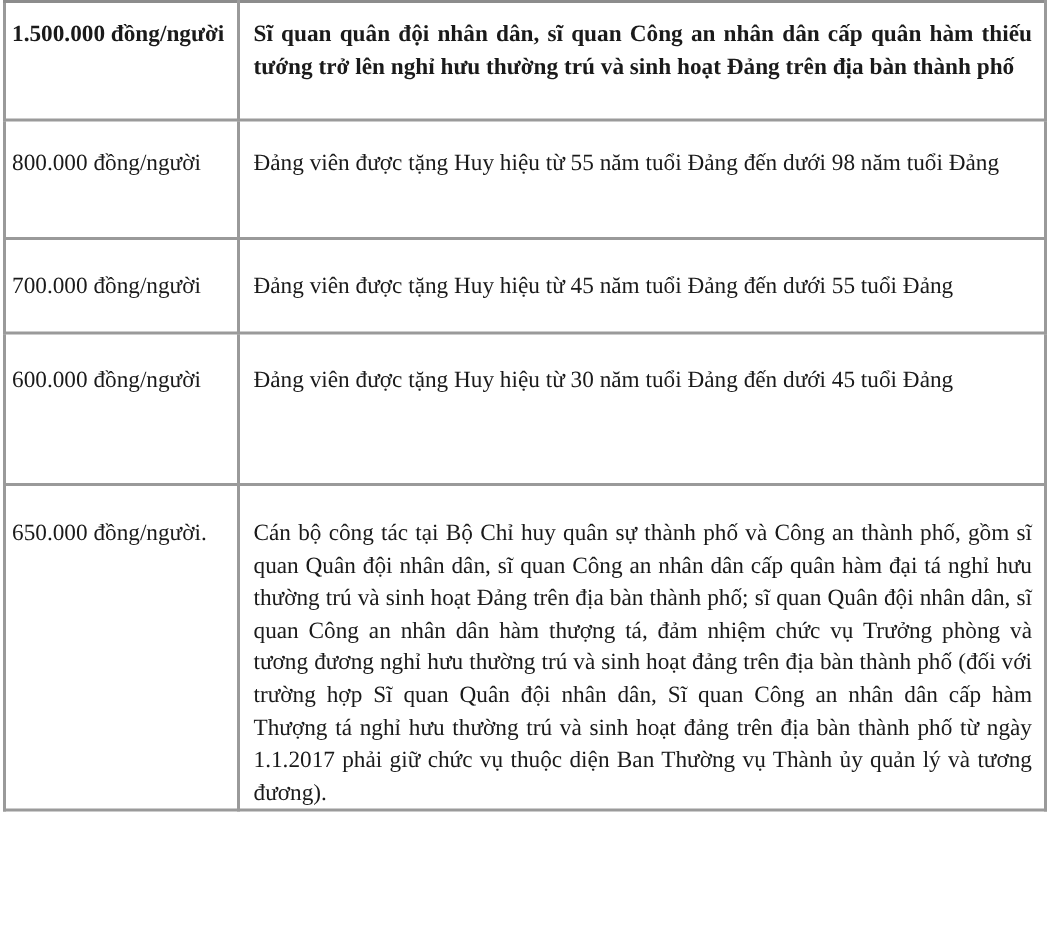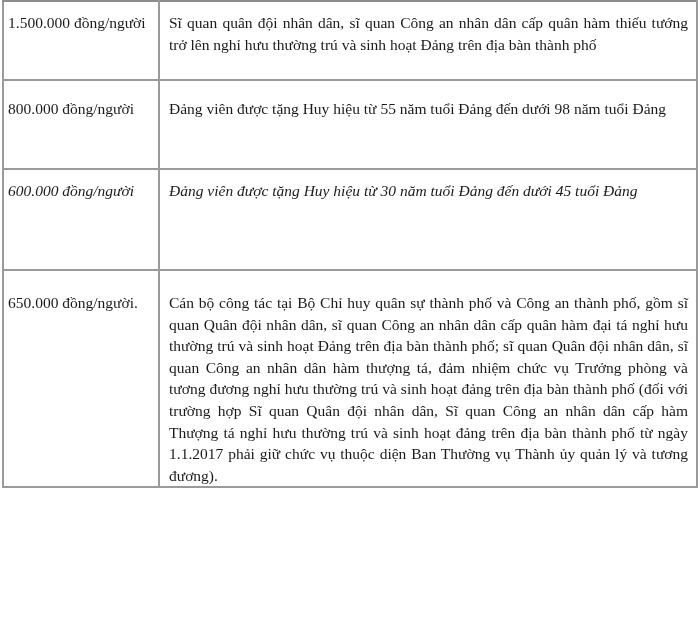--- a/index.html
+++ b/index.html
@@ -37,45 +37,49 @@
     width: 156px;
     padding-left: 4px !important;
     padding-right: 2px !important;
     white-space: nowrap;
   }
   .col-desc {
     text-align: justify;
     padding-left: 9px !important;
     padding-right: 8px !important;
   }
-  .row-1 td { height: 79px; padding-top: 10px; }
+  .row-1 td { height: 79px; padding-top: 10px; font-weight: bold; }
   .row-2 td { height: 63px; padding-top: 18px; }
-  .row-3 td { height: 89px; padding-top: 17px; }
+  .row-3 td { height: 79px; padding-top: 17px; }
   .row-4 td { height: 63px; padding-top: 20px; }
-  .row-5 td { height: 101px; padding-top: 10px; font-style: italic; }
+  .row-5 td { height: 101px; padding-top: 20px; }
   .row-6 td { height: 196px; padding-top: 21px; }
   .row-1 td, .row-2 td, .row-3 td, .row-4 td, .row-5 td, .row-6 td {
     box-sizing: border-box;
   }
   .row-6 .col-desc { line-height: 21.6px; }
   .justify-lastline-left { text-align-last: left; }
 </style>
 </head>
 <body>
 
 <table class="doc-table">
   <tbody>
     <tr class="row-1">
       <td class="col-amount">1.500.000 đồng/người</td>
       <td class="col-desc justify-lastline-left">Sĩ quan quân đội nhân dân, sĩ quan Công an nhân dân cấp quân hàm thiếu tướng trở lên nghỉ hưu thường trú và sinh hoạt Đảng trên địa bàn thành phố</td>
     </tr>
     <tr class="row-3">
       <td class="col-amount">800.000 đồng/người</td>
       <td class="col-desc justify-lastline-left">Đảng viên được tặng Huy hiệu từ 55 năm tuổi Đảng đến dưới 98 năm tuổi Đảng</td>
     </tr>
+    <tr class="row-4">
+      <td class="col-amount">700.000 đồng/người</td>
+      <td class="col-desc justify-lastline-left">Đảng viên được tặng Huy hiệu từ 45 năm tuổi Đảng đến dưới 55 tuổi Đảng</td>
+    </tr>
     <tr class="row-5">
       <td class="col-amount">600.000 đồng/người</td>
       <td class="col-desc justify-lastline-left">Đảng viên được tặng Huy hiệu từ 30 năm tuổi Đảng đến dưới 45 tuổi Đảng</td>
     </tr>
     <tr class="row-6">
       <td class="col-amount">650.000 đồng/người.</td>
       <td class="col-desc justify-lastline-left">Cán bộ công tác tại Bộ Chỉ huy quân sự thành phố và Công an thành phố, gồm sĩ quan Quân đội nhân dân, sĩ quan Công an nhân dân cấp quân hàm đại tá nghỉ hưu thường trú và sinh hoạt Đảng trên địa bàn thành phố; sĩ quan Quân đội nhân dân, sĩ quan Công an nhân dân hàm thượng tá, đảm nhiệm chức vụ Trưởng phòng và tương đương nghỉ hưu thường trú và sinh hoạt đảng trên địa bàn thành phố (đối với trường hợp Sĩ quan Quân đội nhân dân, Sĩ quan Công an nhân dân cấp hàm Thượng tá nghỉ hưu thường trú và sinh hoạt đảng trên địa bàn thành phố từ ngày 1.1.2017 phải giữ chức vụ thuộc diện Ban Thường vụ Thành ủy quản lý và tương đương).</td>
     </tr>
   </tbody>
 </table>

